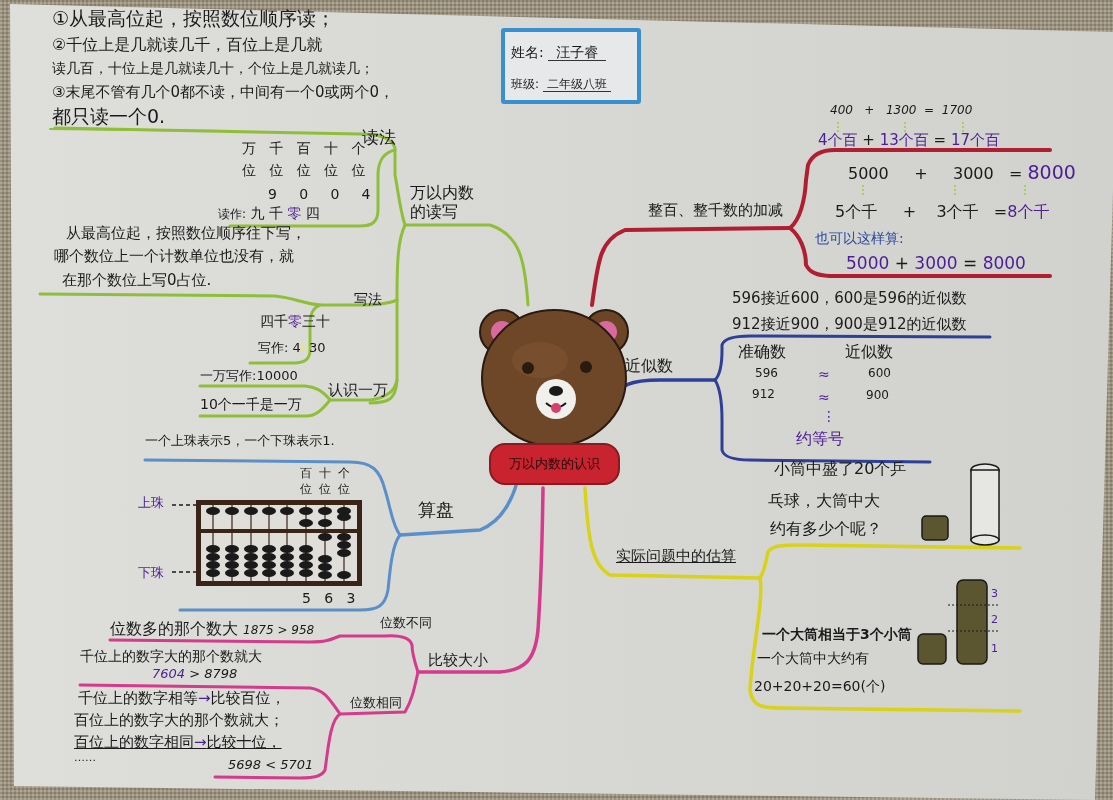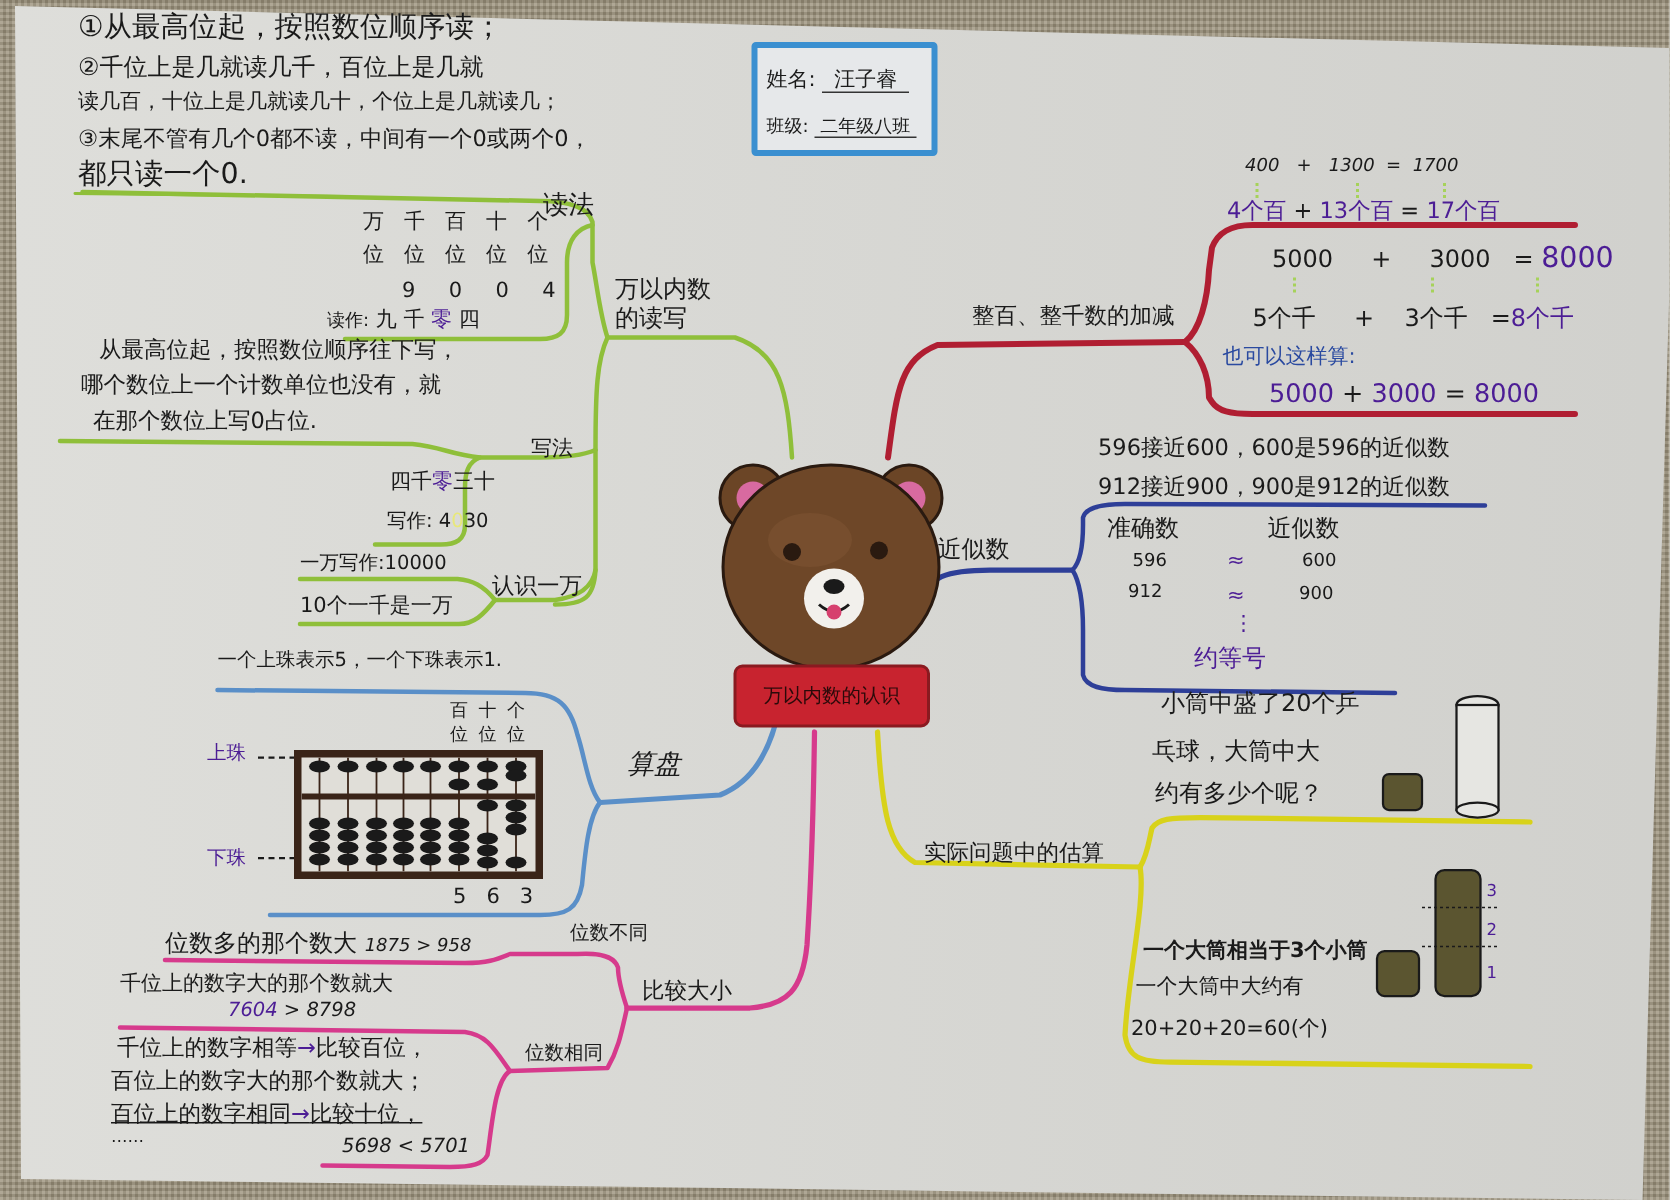--- a/index.html
+++ b/index.html
@@ -12,25 +12,25 @@
   .paper{position:absolute;left:0;top:0;width:1113px;height:800px;
     background:#dcdcd8;
     clip-path:polygon(10px 4px, 1113px 32px, 1113px 190px, 1095px 800px, 14px 786px);}
   .paper-shade{position:absolute;left:0;top:0;width:1113px;height:800px;
     background:linear-gradient(90deg, rgba(255,255,255,0.06), rgba(0,0,0,0.05));
     clip-path:polygon(10px 4px, 1113px 32px, 1113px 190px, 1095px 800px, 14px 786px);}
   svg.lines{position:absolute;left:0;top:0;}
   .t{position:absolute;white-space:nowrap;line-height:1.15;}
   .red{color:#4c1d95;}
   .blue{color:#2a4aa0;}
-  .nameplate{position:absolute;left:501px;top:28px;width:124px;height:76px;
+  .nameplate{position:absolute;left:501px;top:28px;width:140px;height:76px;
     border:4px solid #3a8fd0;border-radius:3px;background:#e6e8ea;box-sizing:border-box;}
   .nameplate .row{position:absolute;left:6px;font-size:14px;}
   .center-label{position:absolute;left:489px;top:443px;width:131px;height:42px;
-    background:#c8232f;border:2px solid #8a1a20;border-radius:6px;box-sizing:border-box;
+    background:#c8232f;border:2px solid #8a1a20;border-radius:16px;box-sizing:border-box;
     display:flex;align-items:center;justify-content:center;font-size:13px;color:#2a0a0a;}
   .abacus{position:absolute;left:196px;top:500px;width:166px;height:86px;
     border:5px solid #3a2418;box-sizing:border-box;background:#e0ded8;}
 </style>
 </head>
 <body>
 
 <div class="paper"></div>
 <div class="paper-shade"></div>
 
@@ -167,21 +167,21 @@
 <div class="t" style="left:258px;top:341px;font-size:13px;">
   <span>写作:</span>
   <span>4</span><span style="color:#e8e87a;">0</span><span>30</span>
 </div>
 
 <div class="t" style="left:328px;top:382px;font-size:15px;">认识一万</div>
 <div class="t" style="left:200px;top:369px;font-size:13px;">一万写作:10000</div>
 <div class="t" style="left:200px;top:396px;font-size:14px;">10个一千是一万</div>
 
 <div class="t" style="left:145px;top:434px;font-size:13px;">一个上珠表示5，一个下珠表示1.</div>
-<div class="t" style="left:418px;top:500px;font-size:18px;font-style:italic;">算盘</div>
+<div class="t" style="left:418px;top:500px;font-size:18px;">算盘</div>
 <div>
   <div class="t" style="left:300px;top:466px;font-size:12px;line-height:1.3;text-align:center;">
     <div>百</div>
       <div>位</div>
   </div>
   <div class="t" style="left:319px;top:466px;font-size:12px;line-height:1.3;text-align:center;">
     <div>十</div>
       <div>位</div>
   </div>
   <div class="t" style="left:338px;top:466px;font-size:12px;line-height:1.3;text-align:center;">
@@ -326,21 +326,21 @@
   <div class="t" style="left:755px;top:367px;font-size:12px;">596</div>
   <div class="t red" style="left:818px;top:366px;font-size:14px;">≈</div>
   <div class="t" style="left:868px;top:367px;font-size:12px;">600</div>
   <div class="t" style="left:752px;top:388px;font-size:12px;">912</div>
   <div class="t red" style="left:818px;top:389px;font-size:14px;">≈</div>
   <div class="t" style="left:866px;top:389px;font-size:12px;">900</div>
   <div class="t red" style="left:822px;top:408px;font-size:14px;">⋮</div>
   <div class="t red" style="left:796px;top:430px;font-size:16px;">约等号</div>
 </div>
 
-<div class="t" style="left:616px;top:560px;font-size:15px;">实际问题中的估算</div>
+<div class="t" style="left:616px;top:548px;font-size:15px;text-decoration:underline;">实际问题中的估算</div>
 <div class="t" style="left:774px;top:460px;font-size:16px;">小筒中盛了20个乒</div>
 <div class="t" style="left:768px;top:492px;font-size:16px;">乓球，大筒中大</div>
 <div class="t" style="left:770px;top:520px;font-size:16px;">约有多少个呢？</div>
 <div class="t" style="left:762px;top:626px;font-size:14px;font-weight:bold;">一个大筒相当于3个小筒</div>
 <div class="t" style="left:757px;top:650px;font-size:14px;">一个大筒中大约有</div>
 <div class="t" style="left:754px;top:678px;font-size:14px;">20+20+20=60(个)</div>
 <div>
   <div class="t red" style="left:991px;top:588px;font-size:11px;">3</div>
   <div class="t red" style="left:991px;top:614px;font-size:11px;">2</div>
   <div class="t red" style="left:991px;top:643px;font-size:11px;">1</div>

